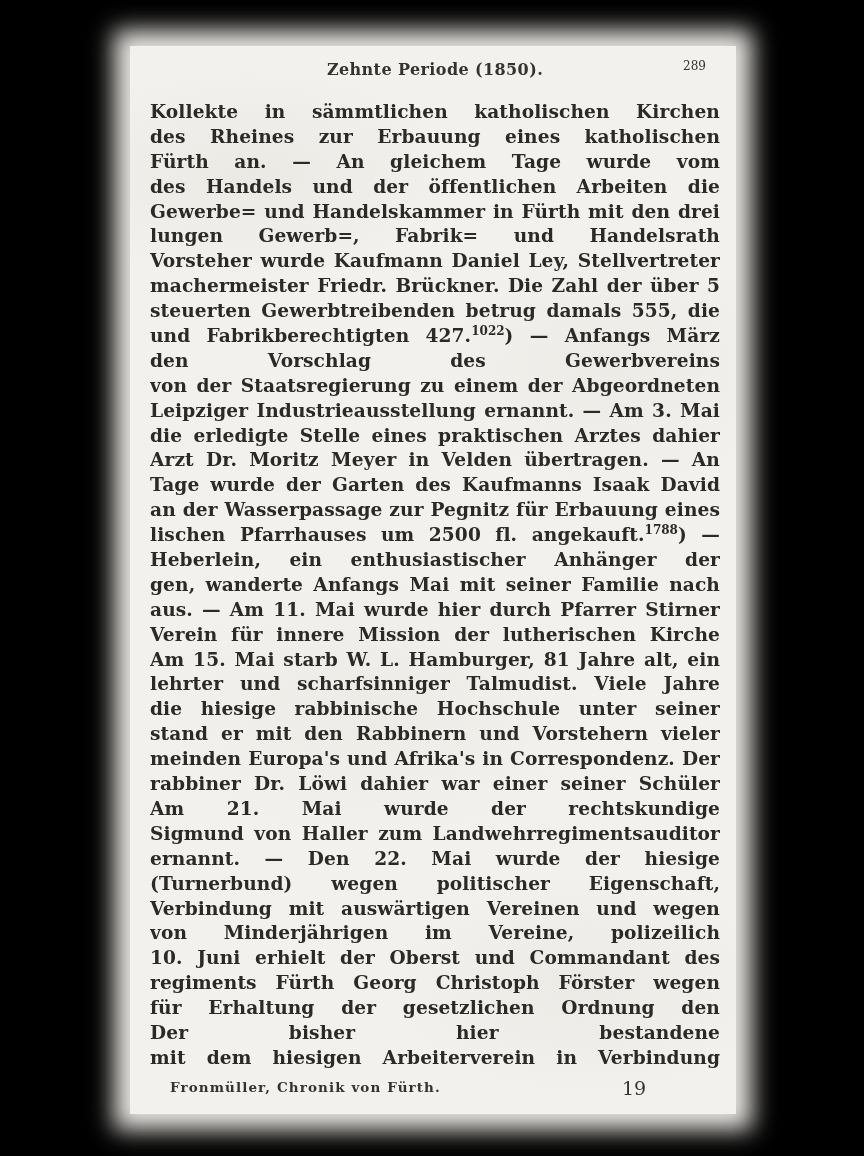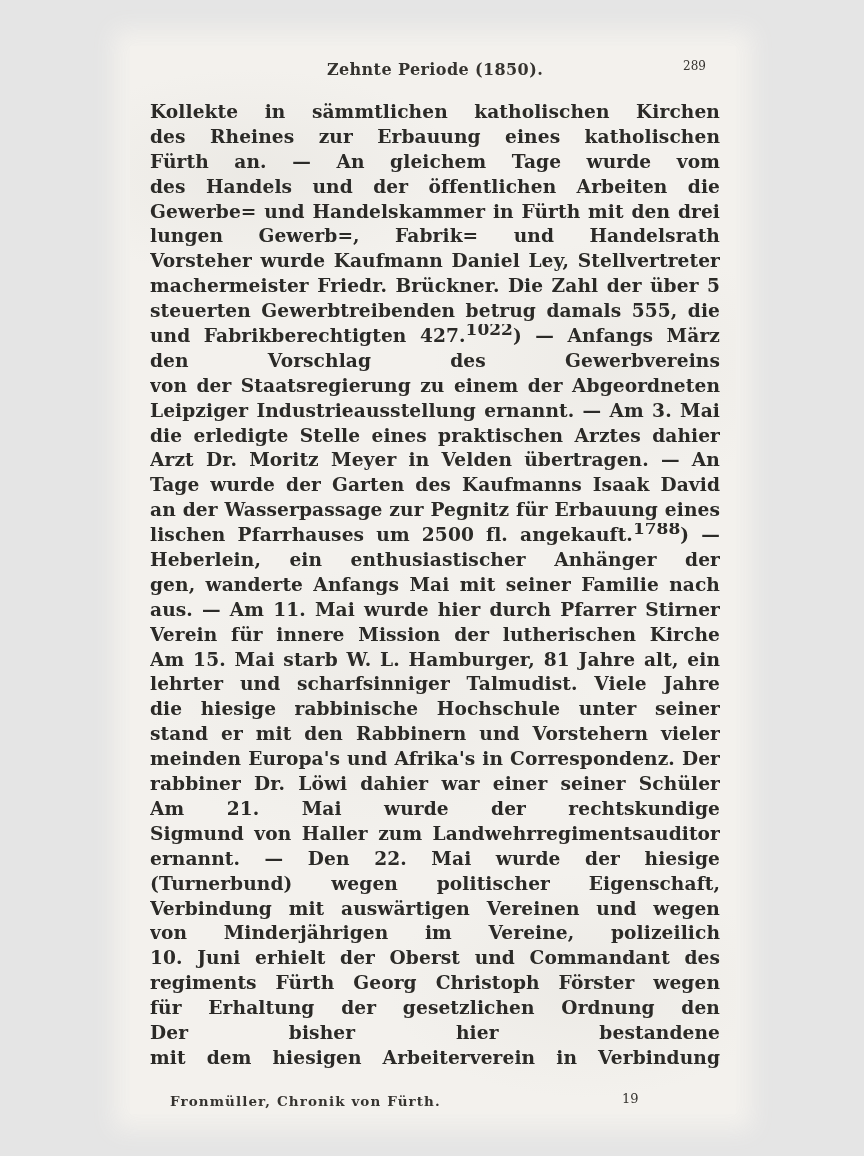--- a/index.html
+++ b/index.html
@@ -8,21 +8,21 @@
     background: #fdfdfc;
     width: 864px;
     height: 1156px;
     overflow: hidden;
     font-family: "DejaVu Serif", "Liberation Serif", serif;
   }
   .viewport {
     position: relative;
     width: 864px;
     height: 1156px;
-    background: #e5e5e5;
+    background: #000000;
   }
   
   .scan {
     position: absolute;
     left: 130px;
     top: 46px;
     width: 606px;
     height: 1068px;
     background:
       radial-gradient(ellipse 300px 150px at 20% 12%, rgba(205,202,195,0.20), rgba(205,202,195,0) 70%),
@@ -67,45 +67,45 @@
     color: #2b2a27;
   }
   .body-text .line {
     text-align: justify;
     text-align-last: justify;
     white-space: normal;
     height: 24.9px;
     overflow: hidden;
   }
   .body-text sup {
-    font-size: 17px;
+    font-size: 12px;
     font-weight: bold;
     vertical-align: super;
     line-height: 0;
     letter-spacing: 0;
   }
   .page-footer {
     position: relative;
     height: 22px;
-    margin-top: 20px;
+    margin-top: 6px;
     font-size: 13.5px;
     color: #35332f;
   }
   .footer-signature {
     position: absolute;
     left: 20px;
     top: 2px;
     font-weight: bold;
     letter-spacing: 1.1px;
   }
   .footer-sheet-number {
     position: absolute;
     left: 472px;
     top: 0;
-    font-size: 13px;
+    font-size: 19px;
   }
 </style>
 </head>
 <body>
 
 <div class="viewport">
   <div class="scan">
     <div class="inner">
 
       <div class="page-header">

